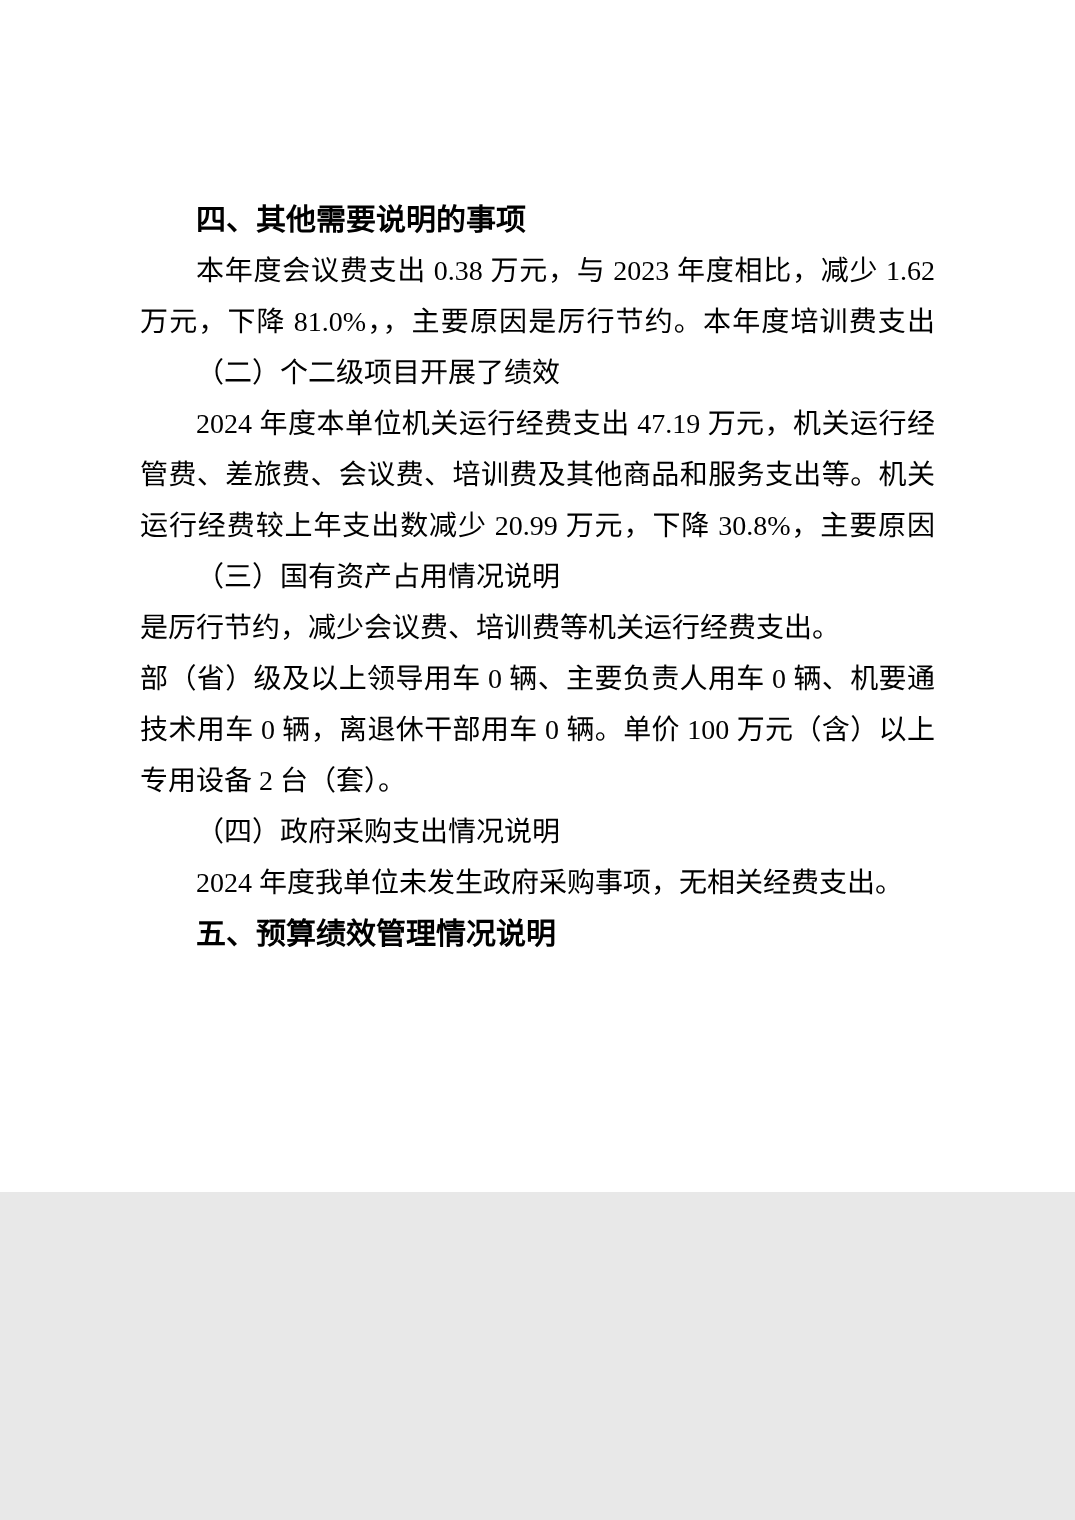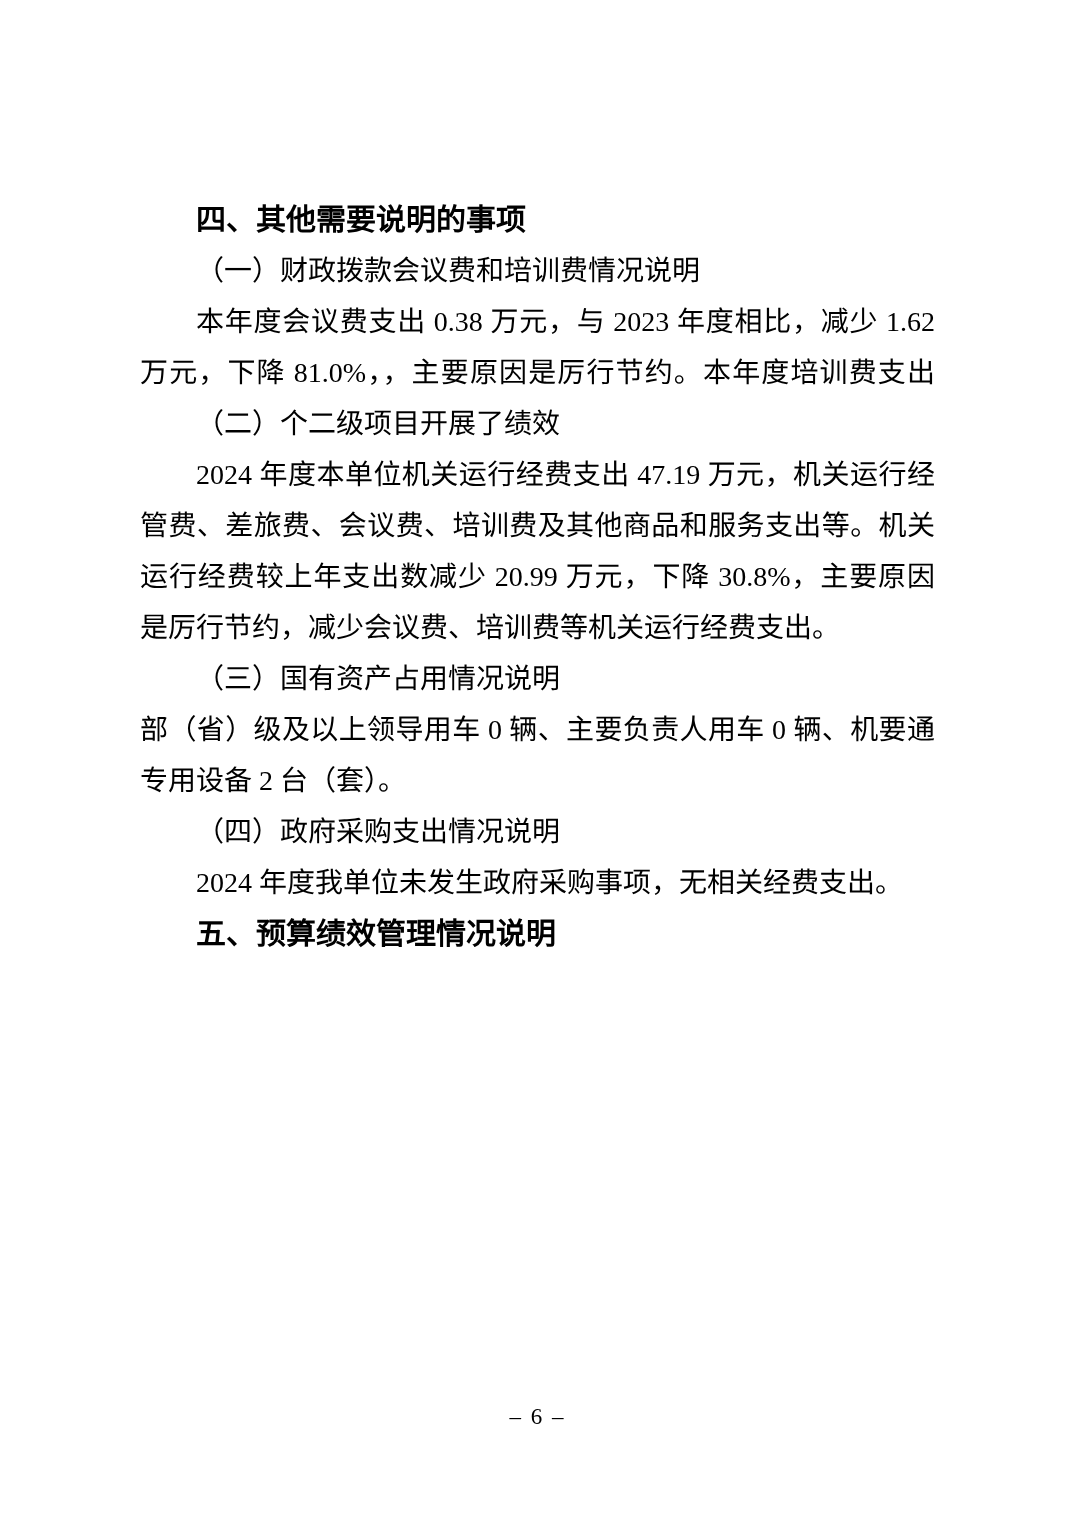--- a/index.html
+++ b/index.html
@@ -3,21 +3,21 @@
 <meta charset="utf-8">
 <style>
   html, body {
     margin: 0;
     padding: 0;
     background: #e8e8e8;
   }
   .page {
     position: relative;
     width: 1075px;
-    height: 1520px;
+    height: 1192px;
     margin: 0 auto;
     background: #ffffff;
     color: #000000;
     font-family: "Liberation Serif", "DejaVu Serif", serif;
     overflow: hidden;
   }
   .content {
     position: absolute;
     left: 140px;
     top: 194px;
@@ -57,29 +57,29 @@
     letter-spacing: 2px;
     font-family: "Liberation Serif", "DejaVu Serif", serif;
   }
 </style>
 </head>
 <body>
 
 <div class="page">
   <div class="content">
       <div class="line heading1 indent">四、其他需要说明的事项</div>
-      <div class="line subheading indent">（一）财政拨款会议费和培训费情况说明</div>
       <div class="line body indent justify">本年度会议费支出 0.38 万元，与 2023 年度相比，减少 1.62</div>
       <div class="line body justify">万元，下降 81.0%，，主要原因是厉行节约。本年度培训费支出</div>
       <div class="line subheading indent">（二）个二级项目开展了绩效</div>
       <div class="line body indent justify">2024 年度本单位机关运行经费支出 47.19 万元，机关运行经</div>
       <div class="line body justify">管费、差旅费、会议费、培训费及其他商品和服务支出等。机关</div>
       <div class="line body justify">运行经费较上年支出数减少 20.99 万元，下降 30.8%，主要原因</div>
+      <div class="line subheading indent">（三）国有资产占用情况说明</div>
       <div class="line body">是厉行节约，减少会议费、培训费等机关运行经费支出。</div>
-      <div class="line subheading indent">（三）国有资产占用情况说明</div>
       <div class="line body justify">部（省）级及以上领导用车 0 辆、主要负责人用车 0 辆、机要通</div>
+      <div class="line body justify">技术用车 0 辆，离退休干部用车 0 辆。单价 100 万元（含）以上</div>
       <div class="line body">专用设备 2 台（套）。</div>
       <div class="line subheading indent">（四）政府采购支出情况说明</div>
       <div class="line body indent">2024 年度我单位未发生政府采购事项，无相关经费支出。</div>
       <div class="line heading1 indent">五、预算绩效管理情况说明</div>
     </div>
   <div class="page-number">– 6 –</div>
 </div>
 
 </body></html>

